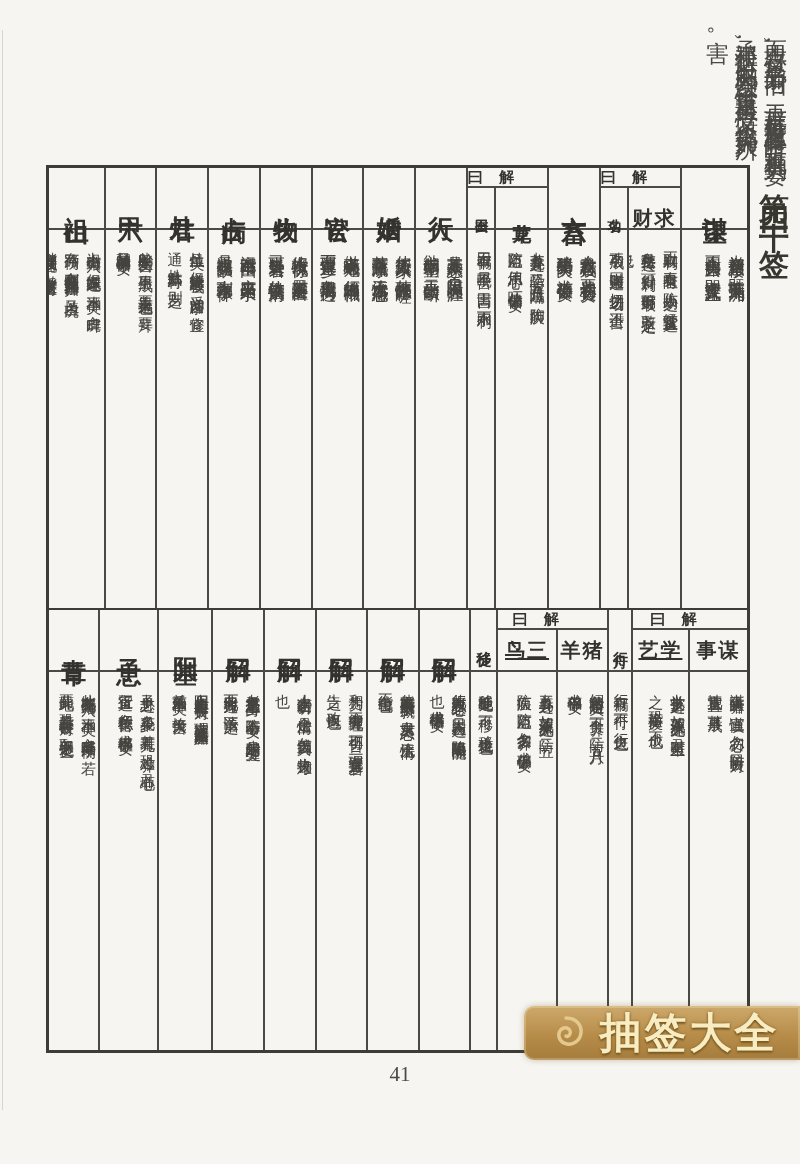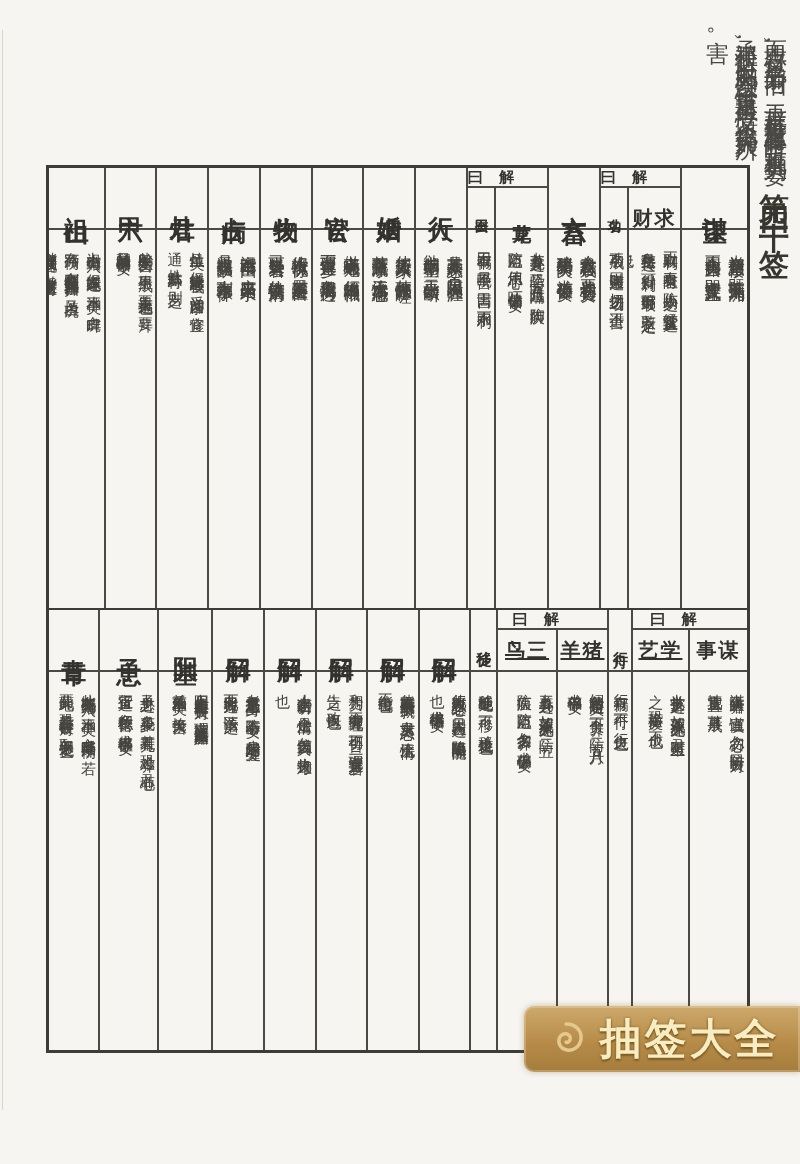--- a/index.html
+++ b/index.html
@@ -43,21 +43,21 @@
   .cellbody{flex:1;writing-mode:vertical-rl;padding:10px 3px 4px 2px;box-sizing:border-box;
             font-size:15px;line-height:1.0;color:#45443f;overflow:hidden;}
   .cellbody.big{font-size:16.5px;padding-top:12px;}
   .cellbody .vcol{margin-left:7px;letter-spacing:1px;}
 
   
   .page-num{position:absolute;left:0;top:1062px;width:800px;text-align:center;
             font-size:21px;color:#4a4946;font-family:"Liberation Serif",serif;}
 
   
-  .watermark{position:absolute;right:0;top:1006px;width:276px;height:66px;z-index:9;
+  .watermark{position:absolute;right:0;top:1006px;width:276px;height:54px;z-index:9;
              background:linear-gradient(180deg,#cda96c 0%,#b78c49 55%,#a57c3c 100%);
              border-radius:10px 0 0 10px;display:flex;align-items:center;justify-content:center;gap:13px;
              box-shadow:inset 0 0 0 2px rgba(255,246,214,.25), 0 0 6px rgba(120,90,40,.35);}
   .watermark .txt{font-size:42px;font-weight:bold;color:#f7ecc2;letter-spacing:3px;
                   text-shadow:0 2px 2px #7c5a20,0 0 3px #8a6526;}
   .watermark svg{flex:0 0 auto;}
 </style>
 </head>
 <body>
 
@@ -241,21 +241,21 @@
           <div class="thead">
             <div class="hv small">行舟</div>
           </div>
           <div class="cellbody">
             <div class="vcol">行舟有祸　不可行　行之失也</div>
           </div>
         </div>
         <div class="tcol" style="flex: 2.2 1 0%;">
           <div class="split-top">解曰</div>
           <div class="split-heads" style="border-bottom: 2px solid rgb(74, 73, 68);">
-            <div class="sh" style="flex: 1 1 0%; text-decoration: underline;">
+            <div class="sh" style="flex: 1 1 0%;">
               <span class="lab-h">猪羊</span>
             </div>
             <div class="sh" style="flex: 1.2 1 0%;">
               <span class="lab-h">三鸟</span>
             </div>
           </div>
           <div class="splitbody">
             <div class="sb" style="flex: 1 1 0%; display: flex;">
               <div class="cellbody">
                 <div class="vcol">饲养猪羊定有阻失　不可贪养　防二 五 八月</div>
@@ -346,20 +346,21 @@
             <div class="hv">青草</div>
           </div>
           <div class="cellbody">
             <div class="vcol">此地有龙落无结穴　水神不美　白虎畔受杀冲伤　若</div>
             <div class="vcol">要葬此地　恐惹是非口舌破财　勿取之平安也</div>
           </div>
         </div>
       </div>
   </div>
 
+  <div class="page-num">41</div>
 
   <div class="watermark">
     <svg width="42" height="42" viewBox="0 0 42 42">
       <path d="M21 6 C32 6 37 14 36 21 C35 29 28 33 22 32 C16 31 13 26 14 21 C15 17 19 15 22 16 C25 17 26 20 25 22 C24 24 22 25 21 24" fill="none" stroke="#e3c98d" stroke-width="3.5" stroke-linecap="round"></path>
     </svg>
     <span class="txt">抽签大全</span>
   </div>
 </div>
 
 </body></html>

